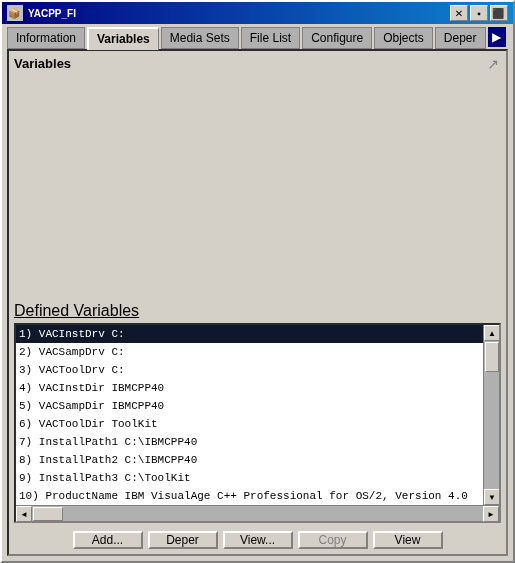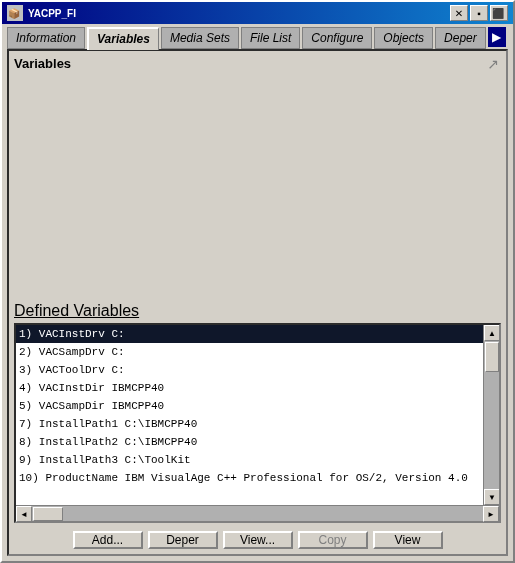--- a/index.html
+++ b/index.html
@@ -91,21 +91,20 @@
 
     .tab {
       padding: 3px 8px;
       border: 1px solid #808080;
       border-bottom: none;
       cursor: pointer;
       background: #d4d0c8;
       color: black;
       font-size: 11px;
       position: relative;
-      font-style: italic;
     }
 
     .tab.active {
       background: #d4d0c8;
       border-top: 2px solid #ffffff;
       border-left: 2px solid #ffffff;
       border-right: 1px solid #808080;
       font-weight: bold;
       z-index: 1;
       margin-bottom: -1px;
@@ -351,20 +350,21 @@
 
     <div class="list-container">
       <div class="list-scroll-wrapper">
         <div class="list-content">
 
         <div class="list-item selected">1) VACInstDrv  C:</div>
             <div class="list-item">2) VACSampDrv  C:</div>
             <div class="list-item">3) VACToolDrv  C:</div>
             <div class="list-item">4) VACInstDir  IBMCPP40</div>
             <div class="list-item">5) VACSampDir  IBMCPP40</div>
+            <div class="list-item">6) VACToolDir  ToolKit</div>
             <div class="list-item">7) InstallPath1  C:\IBMCPP40</div>
             <div class="list-item">8) InstallPath2  C:\IBMCPP40</div>
             <div class="list-item">9) InstallPath3  C:\ToolKit</div>
             <div class="list-item">10) ProductName  IBM VisualAge C++ Professional for OS/2, Version 4.0</div>
           </div>
         <div class="scrollbar-v">
           <div class="scroll-btn">▲</div>
           <div class="scroll-track">
             <div class="scroll-thumb"></div>
           </div>

